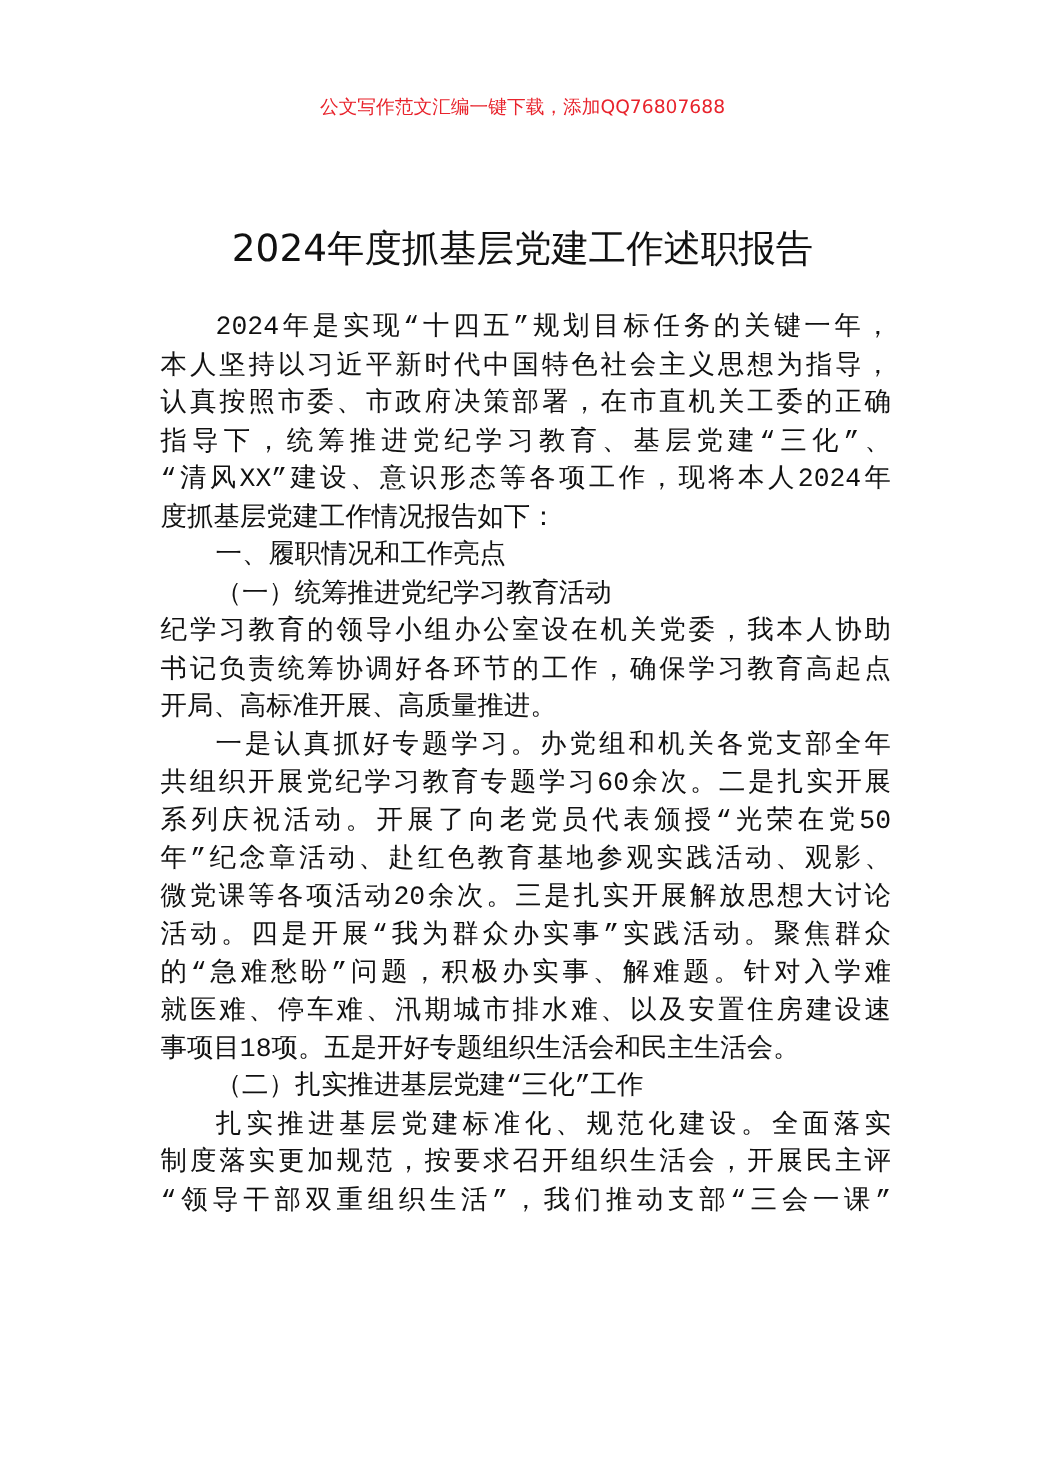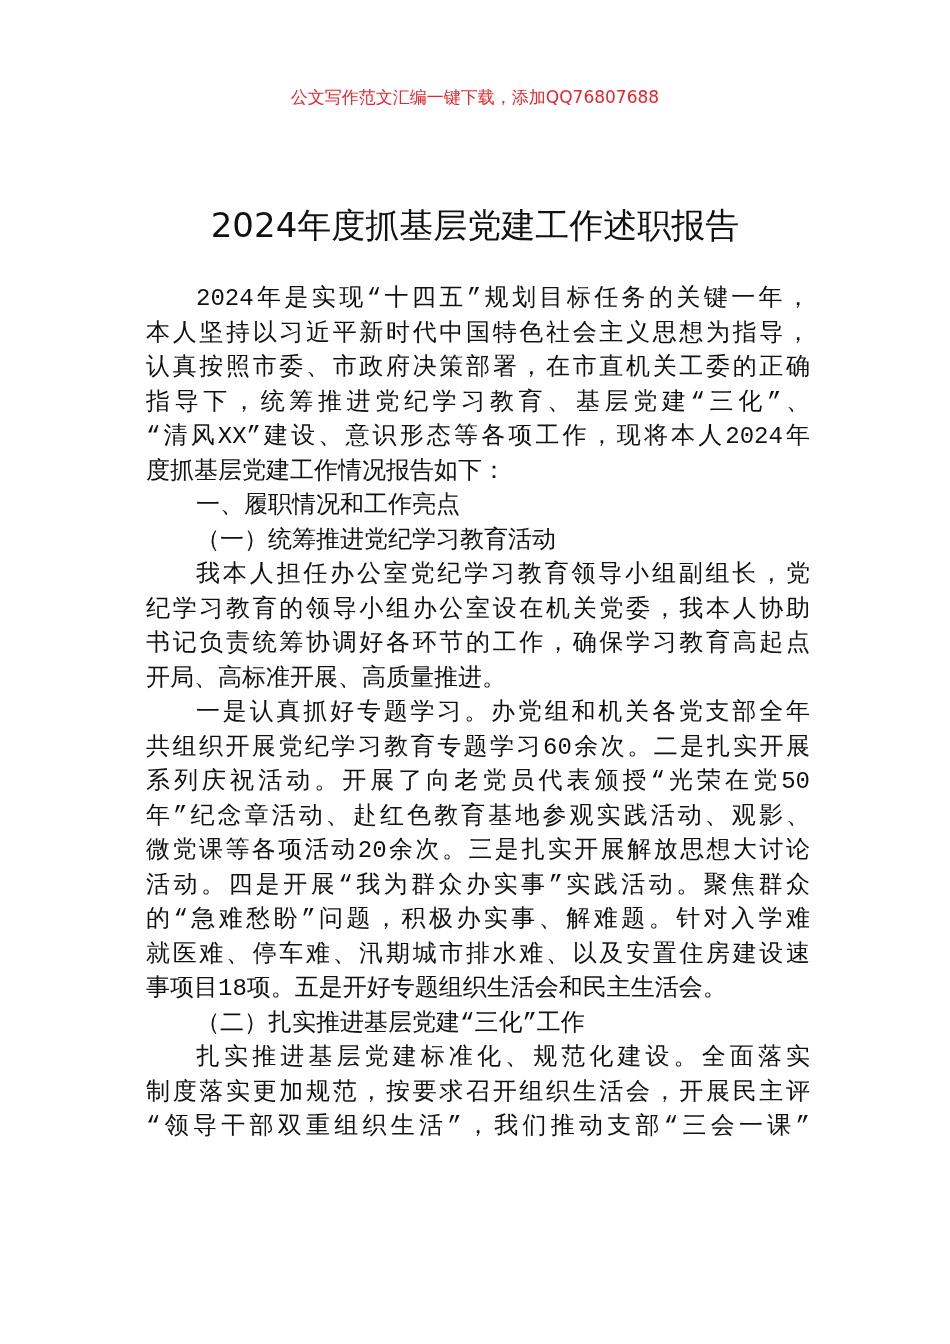--- a/index.html
+++ b/index.html
@@ -34,21 +34,20 @@
   <h1 class="title">2024年度抓基层党建工作述职报告</h1>
   <div class="body" id="body">
       <div class="line indent">2024年是实现“十四五”规划目标任务的关键一年，</div>
       <div class="line">本人坚持以习近平新时代中国特色社会主义思想为指导，</div>
       <div class="line">认真按照市委、市政府决策部署，在市直机关工委的正确</div>
       <div class="line">指导下，统筹推进党纪学习教育、基层党建“三化”、</div>
       <div class="line">“清风XX”建设、意识形态等各项工作，现将本人2024年</div>
       <div class="line last">度抓基层党建工作情况报告如下：</div>
       <div class="line indent-h">一、履职情况和工作亮点</div>
       <div class="line indent-h">（一）统筹推进党纪学习教育活动</div>
-      <div class="line indent">我本人担任办公室党纪学习教育领导小组副组长，党</div>
       <div class="line">纪学习教育的领导小组办公室设在机关党委，我本人协助</div>
       <div class="line">书记负责统筹协调好各环节的工作，确保学习教育高起点</div>
       <div class="line last">开局、高标准开展、高质量推进。</div>
       <div class="line indent">一是认真抓好专题学习。办党组和机关各党支部全年</div>
       <div class="line">共组织开展党纪学习教育专题学习60余次。二是扎实开展</div>
       <div class="line">系列庆祝活动。开展了向老党员代表颁授“光荣在党50</div>
       <div class="line">年”纪念章活动、赴红色教育基地参观实践活动、观影、</div>
       <div class="line">微党课等各项活动20余次。三是扎实开展解放思想大讨论</div>
       <div class="line">活动。四是开展“我为群众办实事”实践活动。聚焦群众</div>
       <div class="line">的“急难愁盼”问题，积极办实事、解难题。针对入学难</div>

